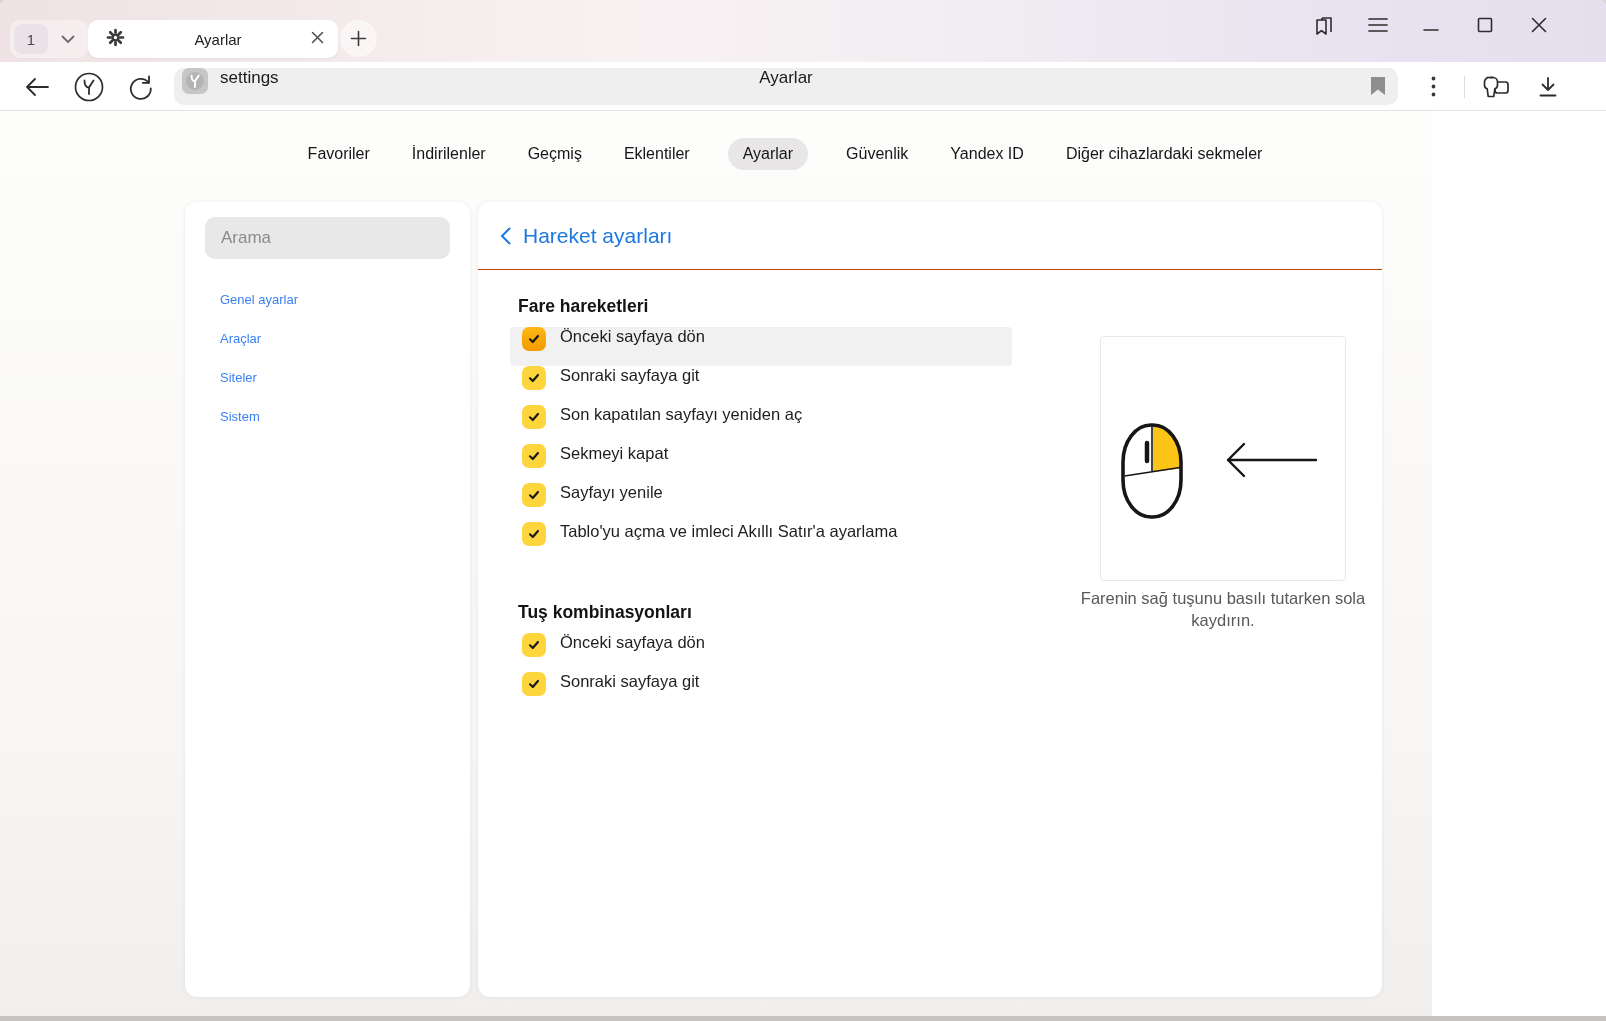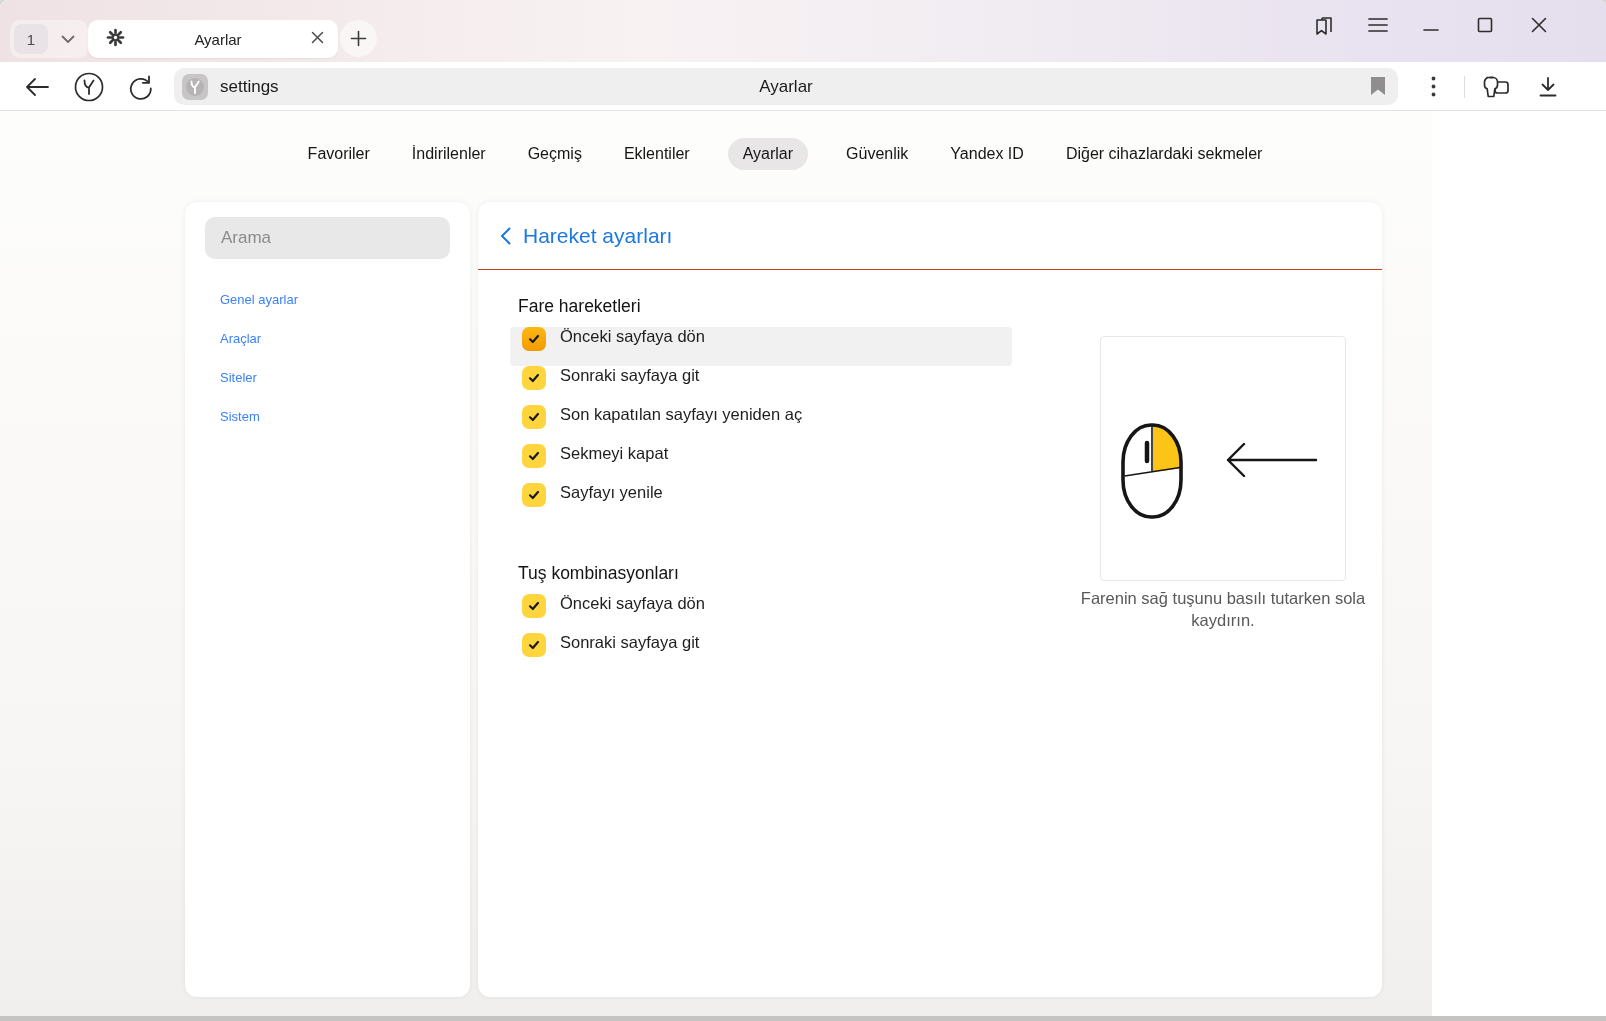--- a/index.html
+++ b/index.html
@@ -26,21 +26,21 @@
   .winctl { position:absolute; top:12px; width:28px; height:26px; display:flex; align-items:center; justify-content:center; }
 
   
   .toolbar { position:absolute; left:7px; top:62px; width:1592px; height:49px; background:#fff;
     border-radius:12px 12px 0 0; display:flex; align-items:center; }
   .tb-icon { width:34px; height:34px; display:flex; align-items:center; justify-content:center; }
   .tb-back { margin-left:13px; }
   .tb-ylogo { margin-left:18px; }
   .tb-reload { margin-left:18px; }
   .urlbar { position:relative; margin-left:16px; width:1224px; height:37px; background:#f0efef;
-    border-radius:10px; display:flex; align-items:center; }
+    border-radius:10px; display:flex; }
   .url-badge { margin-left:8px; width:26px; height:26px; border-radius:7px; background:#c7c5c5;
     display:flex; align-items:center; justify-content:center; color:#fff; font-size:15px; font-weight:bold; }
   .url-text { margin-left:12px; font-size:17px; color:#1b1b1b; }
   .url-center-title { position:absolute; left:0; right:0; text-align:center; font-size:17px; color:#1b1b1b; }
   .url-flag { position:absolute; right:12px; top:8px; }
   .tb-kebab { margin-left:18px; }
   .tb-sep { width:1px; height:22px; background:#dedcdc; margin-left:14px; }
   .tb-ext { margin-left:14px; }
   .tb-down { margin-left:18px; }
   .toolbar-divider { position:absolute; left:0; top:110px; width:1606px; height:1px; background:#e3e1e1; }
@@ -62,21 +62,21 @@
     font-family:"Liberation Sans", sans-serif; color:#b91c1c; }
   .search-box::placeholder { color:#8c8a8a; opacity:1; }
   .side-items { position:absolute; left:0; top:78px; width:100%; }
   .side-item { height:39px; display:flex; align-items:center; padding-left:35px; font-size:13px; color:#3b82f6; }
 
   .main-card { left:478px; top:91px; width:904px; height:795px; }
   .main-header { height:68px; display:flex; align-items:center; border-bottom:1px solid #c2410c; }
   .back-chevron { margin-left:22px; display:flex; align-items:center; }
   .main-title { margin-left:12px; font-size:21px; color:#1d78e0; }
 
-  .section-title { margin:26px 0 10px 40px; font-size:17.5px; font-weight:normal; color:#141414; }
+  .section-title { margin:26px 0 10px 40px; font-size:17.5px; font-weight:bold; color:#141414; }
   .section-title.second { margin-top:41px; }
   .check-row { margin-left:32px; width:502px; height:39px; display:flex; 
     padding-left:12px; border-radius:4px; }
   .check-row.highlight { background:#f1f1f1; }
   .checkbox { width:24px; height:24px; border-radius:7px; background:#ffd53d;
     display:flex; align-items:center; justify-content:center; flex:0 0 24px; }
   .checkbox.hover { background:linear-gradient(180deg,#fdb815 0%,#f29b00 100%); }
   .row-label { margin-left:14px; font-size:16.5px; color:#1e1e1e; white-space:nowrap; }
 
   .illus-box { position:absolute; left:622px; top:134px; width:246px; height:245px;
@@ -284,20 +284,28 @@
         <span class="row-label">Sekmeyi kapat</span>
       </div>
       <div class="check-row">
         <span class="checkbox">
           <svg width="16" height="16" viewBox="0 0 24 24">
               <path d="M6 12.5 L10.2 16.5 L18 7.5" fill="none" stroke="#181818" stroke-width="3.2" stroke-linecap="round" stroke-linejoin="round"></path>
             </svg>
         </span>
         <span class="row-label">Sayfayı yenile</span>
       </div>
+      <div class="check-row">
+        <span class="checkbox">
+          <svg width="16" height="16" viewBox="0 0 24 24">
+              <path d="M6 12.5 L10.2 16.5 L18 7.5" fill="none" stroke="#181818" stroke-width="3.2" stroke-linecap="round" stroke-linejoin="round"></path>
+            </svg>
+        </span>
+        <span class="row-label">Tablo'yu açma ve imleci Akıllı Satır'a ayarlama</span>
+      </div>
 
       <div class="section-title second">Tuş kombinasyonları</div>
 
       <div class="check-row">
         <span class="checkbox">
           <svg width="16" height="16" viewBox="0 0 24 24">
               <path d="M6 12.5 L10.2 16.5 L18 7.5" fill="none" stroke="#181818" stroke-width="3.2" stroke-linecap="round" stroke-linejoin="round"></path>
             </svg>
         </span>
         <span class="row-label">Önceki sayfaya dön</span>

